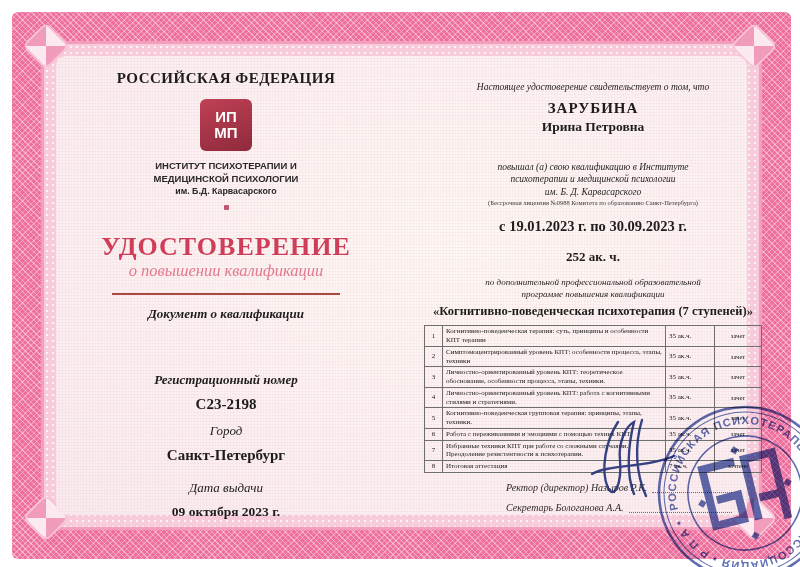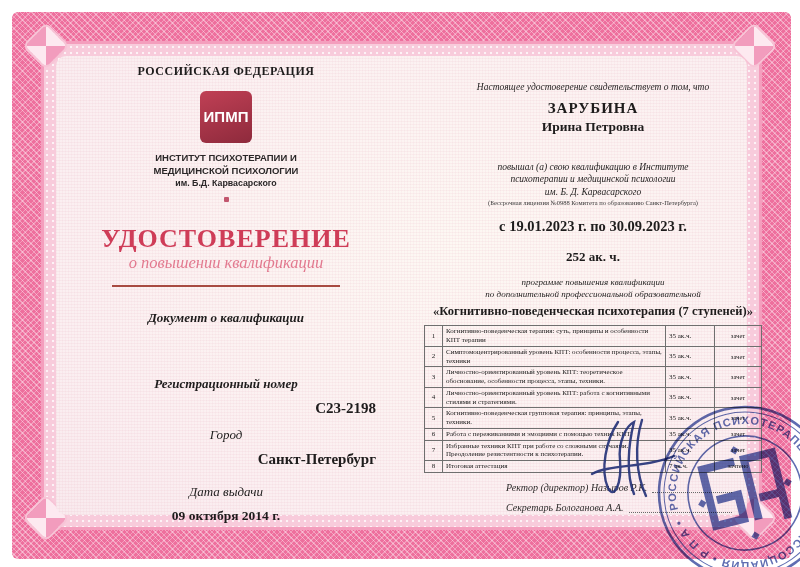--- a/index.html
+++ b/index.html
@@ -25,39 +25,39 @@
   .corner{position:absolute;width:30px;height:30px;border-radius:5px;
         transform:translate(-50%,-50%) rotate(45deg);
         background:conic-gradient(from 45deg,#f29cbd 0 25%,#fde9f0 0 50%,#f29cbd 0 75%,#fde9f0 0);
         box-shadow:0 0 0 2px #f7c4d6;}
   .c-tl{left:46px;top:46px;} .c-tr{left:754px;top:46px;}
   .c-bl{left:46px;top:518px;} .c-br{left:754px;top:518px;}
   
   .col-left{position:absolute;left:20px;top:8px;width:300px;text-align:center;}
   .col-right{position:absolute;left:368px;top:24px;width:338px;text-align:center;}
   
-  .country{font-weight:bold;font-size:12px;letter-spacing:.5px;}
+  .country{font-weight:bold;font-size:15px;letter-spacing:.5px;margin-top:6px;}
   .logo{width:52px;height:52px;margin:12px auto 0;border-radius:6px;
         background:linear-gradient(160deg,#c04055,#8e2a3c);
-        display:flex;flex-direction:row;align-items:center;justify-content:center;
+        display:flex;flex-direction:column;align-items:center;justify-content:center;
         color:#fff;font-family:"Liberation Sans",sans-serif;font-weight:bold;font-size:15px;line-height:1.05;}
   .inst{margin-top:9px;font-family:"Liberation Sans",sans-serif;font-weight:bold;
         font-size:9.5px;line-height:1.35;color:#2a2728;}
   .inst .l3{font-size:8.8px;}
   .dotmark{width:5px;height:5px;background:#c2566e;margin:7px auto 0;border-radius:1px;}
   .doc-title{margin-top:22px;font-weight:bold;font-size:26px;letter-spacing:1px;color:#cf3d58;}
   .doc-sub{font-style:italic;font-size:16.5px;color:#e2798f;margin-top:-1px;}
   .serial{margin-top:13px;font-family:"DejaVu Sans Mono",monospace;font-size:15px;
         letter-spacing:2px;color:#6e685c;}
   .serial .gap{display:inline-block;width:18px;}
   .rule{width:228px;margin:12px auto 0;border-top:2px solid #a84a41;}
-  .doc-kind{margin-top:23px;font-style:italic;font-weight:bold;font-size:13px;}
+  .doc-kind{margin-top:11px;font-style:italic;font-weight:bold;font-size:13px;}
   .lbl{font-style:italic;font-size:13px;}
   .val{font-weight:bold;font-size:15px;}
-  .mt-reg{margin-top:50px;font-weight:bold;} .mt8{margin-top:8px;text-align:right;} .mt10{margin-top:10px;} .mt16{margin-top:16px;}
+  .mt-reg{margin-top:50px;font-weight:bold;} .mt8{margin-top:8px;} .mt10{margin-top:10px;} .mt16{margin-top:16px;}
   .date-val{font-weight:bold;font-size:13.5px;margin-top:8px;}
   
   .intro{font-style:italic;font-size:9.5px;margin-top:2px;}
   .surname{font-weight:bold;font-size:15px;letter-spacing:1px;margin-top:8px;}
   .firstname{font-weight:bold;font-size:13.5px;margin-top:2px;}
   .body-text{font-style:italic;font-size:9.5px;line-height:1.3;margin-top:26px;}
   .license{font-size:6.5px;color:#3a3a3a;margin-top:1px;}
   .period{font-weight:bold;font-size:14.5px;margin-top:12px;}
   .hours-total{font-weight:bold;font-size:13px;margin-top:14px;}
   .prog-note{font-style:italic;font-size:9px;line-height:1.3;margin-top:12px;}
@@ -116,41 +116,41 @@
       <div class="rule"></div>
       <div class="doc-kind">Документ о квалификации</div>
 
       <div class="lbl mt-reg">Регистрационный номер</div>
       <div class="val mt8">С23-2198</div>
 
       <div class="lbl mt10">Город</div>
       <div class="val mt8">Санкт-Петербург</div>
 
       <div class="lbl mt16">Дата выдачи</div>
-      <div class="date-val">09 октября 2014 г.</div>
+      <div class="date-val">09 октября 2023 г.</div>
     </div>
 
     <div class="col-right">
       <div class="intro">Настоящее удостоверение свидетельствует о том, что</div>
       <div class="surname">ЗАРУБИНА</div>
       <div class="firstname">Ирина Петровна</div>
 
       <div class="body-text">
         <div>повышал (а) свою квалификацию в Институте</div>
         <div>психотерапии и медицинской психологии</div>
         <div>им. Б. Д. Карвасарского</div>
       </div>
       <div class="license">(Бессрочная лицензия №0988 Комитета по образованию Санкт-Петербурга)</div>
 
       <div class="period">с 19.01.2023 г. по 30.09.2023 г.</div>
       <div class="hours-total">252 ак. ч.</div>
 
       <div class="prog-note">
+        <div>по дополнительной профессиональной образовательной</div>
         <div>программе повышения квалификации</div>
-        <div>по дополнительной профессиональной образовательной</div>
       </div>
       <div class="prog-title">«Когнитивно-поведенческая психотерапия (7 ступеней)»</div>
 
       <table class="courses">
         <tbody>
           <tr>
             <td class="cnum">1</td>
             <td>Когнитивно-поведенческая терапия: суть, принципы и особенности КПТ терапии</td>
             <td class="chours">35 ак.ч.</td>
             <td class="cgrade">зачет</td>

